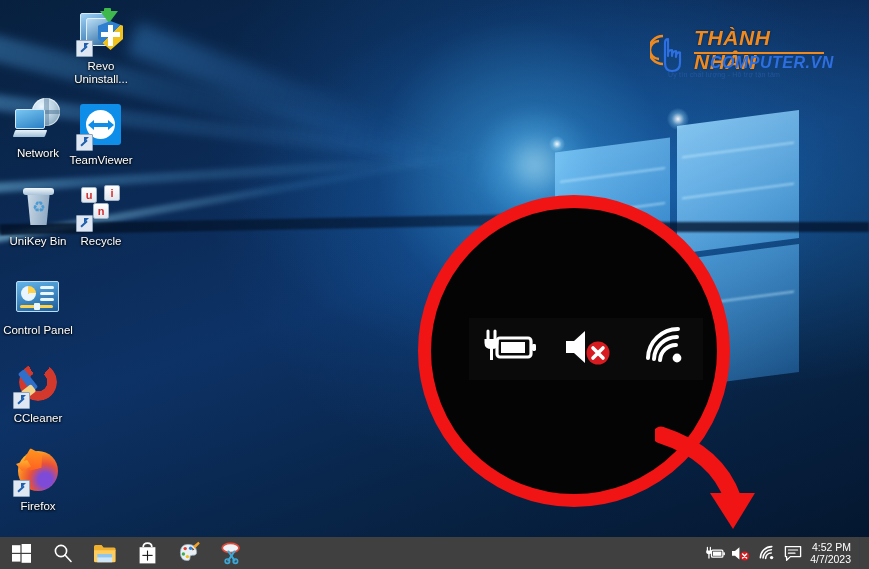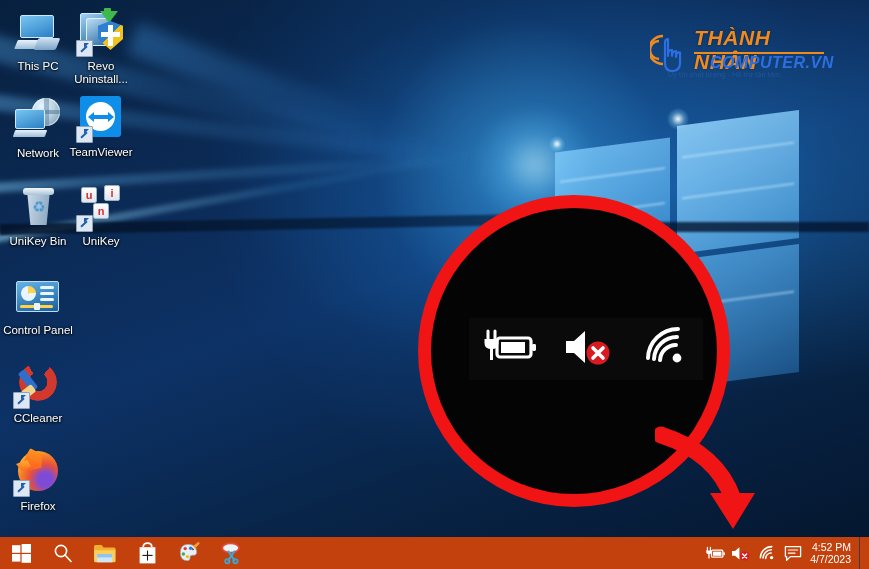--- a/index.html
+++ b/index.html
@@ -166,21 +166,21 @@
   
   #magnifier{position:absolute;left:418px;top:195px;width:312px;height:312px;border-radius:50%;
     background:#040404;border:13px solid #f01414;box-sizing:border-box;}
   #mag-strip{position:absolute;left:38px;top:110px;width:234px;height:62px;background:#0a0a0a;
     display:flex;align-items:center;justify-content:space-between;padding:0 10px;box-sizing:border-box;}
   .mag-ico{position:relative;}
 
   #arrow{position:absolute;left:655px;top:425px;width:120px;height:112px;}
 
   
-  #taskbar{position:absolute;left:0;bottom:0;width:869px;height:32px;background:#c2410c;
+  #taskbar{position:absolute;left:0;bottom:0;width:869px;height:32px;background:#404040;
     display:flex;align-items:center;}
   #tb-left{display:flex;align-items:center;height:32px;}
   .tb-btn{width:42px;height:32px;display:flex;align-items:center;justify-content:center;position:relative;}
   #tb-right{margin-left:auto;display:flex;align-items:center;height:32px;padding-right:4px;}
   .tray-ico{width:26px;height:32px;display:flex;align-items:center;justify-content:center;position:relative;}
   #clock{color:#fff;font-size:10.5px;line-height:12px;text-align:right;padding:0 8px 0 4px;}
   #showdesk{width:5px;height:32px;border-left:1px solid #3b3f45;}
 </style>
 </head>
 <body>
@@ -212,28 +212,20 @@
         </div>
       <div class="sparkle" style="left:112px;top:-2px;"></div>
       <div class="sparkle" style="left:-6px;top:26px;width:16px;height:16px;"></div>
       <div class="sparkle" style="left:134px;top:258px;width:18px;height:18px;"></div>
     </div>
 
     <div class="band" id="band1"></div>
     <div class="band" id="band2"></div>
   </div>
 
-  <div class="desk-icon" style="left:0px;top:8px;">
-    <div class="glyph" id="ico-thispc">
-      <div class="mon"></div>
-        <div class="kb"></div>
-        <div class="kb2"></div>
-    </div>
-    <div class="cap">This PC</div>
-  </div>
 
   <div class="desk-icon" style="left:0px;top:95px;">
     <div class="glyph" id="ico-net">
       <div class="globe"></div>
         <div class="mon"></div>
         <div class="kb"></div>
     </div>
     <div class="cap">Network</div>
   </div>
 
@@ -242,21 +234,21 @@
       <div class="box"></div>
         <div class="box2"></div>
         <div class="gstem"></div>
         <div class="garrow"></div>
       <div class="shield"></div>
       <div class="shortcut"></div>
     </div>
     <div class="cap">Revo Uninstall...</div>
   </div>
 
-  <div class="desk-icon" style="left:63px;top:94px;">
+  <div class="desk-icon" style="left:63px;top:102px;">
     <div class="glyph" id="ico-tv">
       <div class="sq"></div>
         <div class="circ"></div>
         <div class="bar"></div>
         <div class="al"></div>
         <div class="ar"></div>
       <div class="shortcut"></div>
     </div>
     <div class="cap">TeamViewer</div>
   </div>
@@ -270,21 +262,21 @@
     <div class="cap">UniKey Bin</div>
   </div>
 
   <div class="desk-icon" style="left:63px;top:183px;">
     <div class="glyph" id="ico-unikey">
       <div class="key k1">u</div>
       <div class="key k2">i</div>
       <div class="key k3">n</div>
       <div class="shortcut"></div>
     </div>
-    <div class="cap">UniKey</div>
+    <div class="cap">Recycle</div>
   </div>
 
   <div class="desk-icon" style="left:-4px;top:272px;width:84px;">
     <div class="glyph" id="ico-cp">
       <div class="scr"></div>
         <div class="pie"></div>
       <div class="ln l1"></div>
         <div class="ln l2"></div>
         <div class="ln l3"></div>
       <div class="sl"></div>

